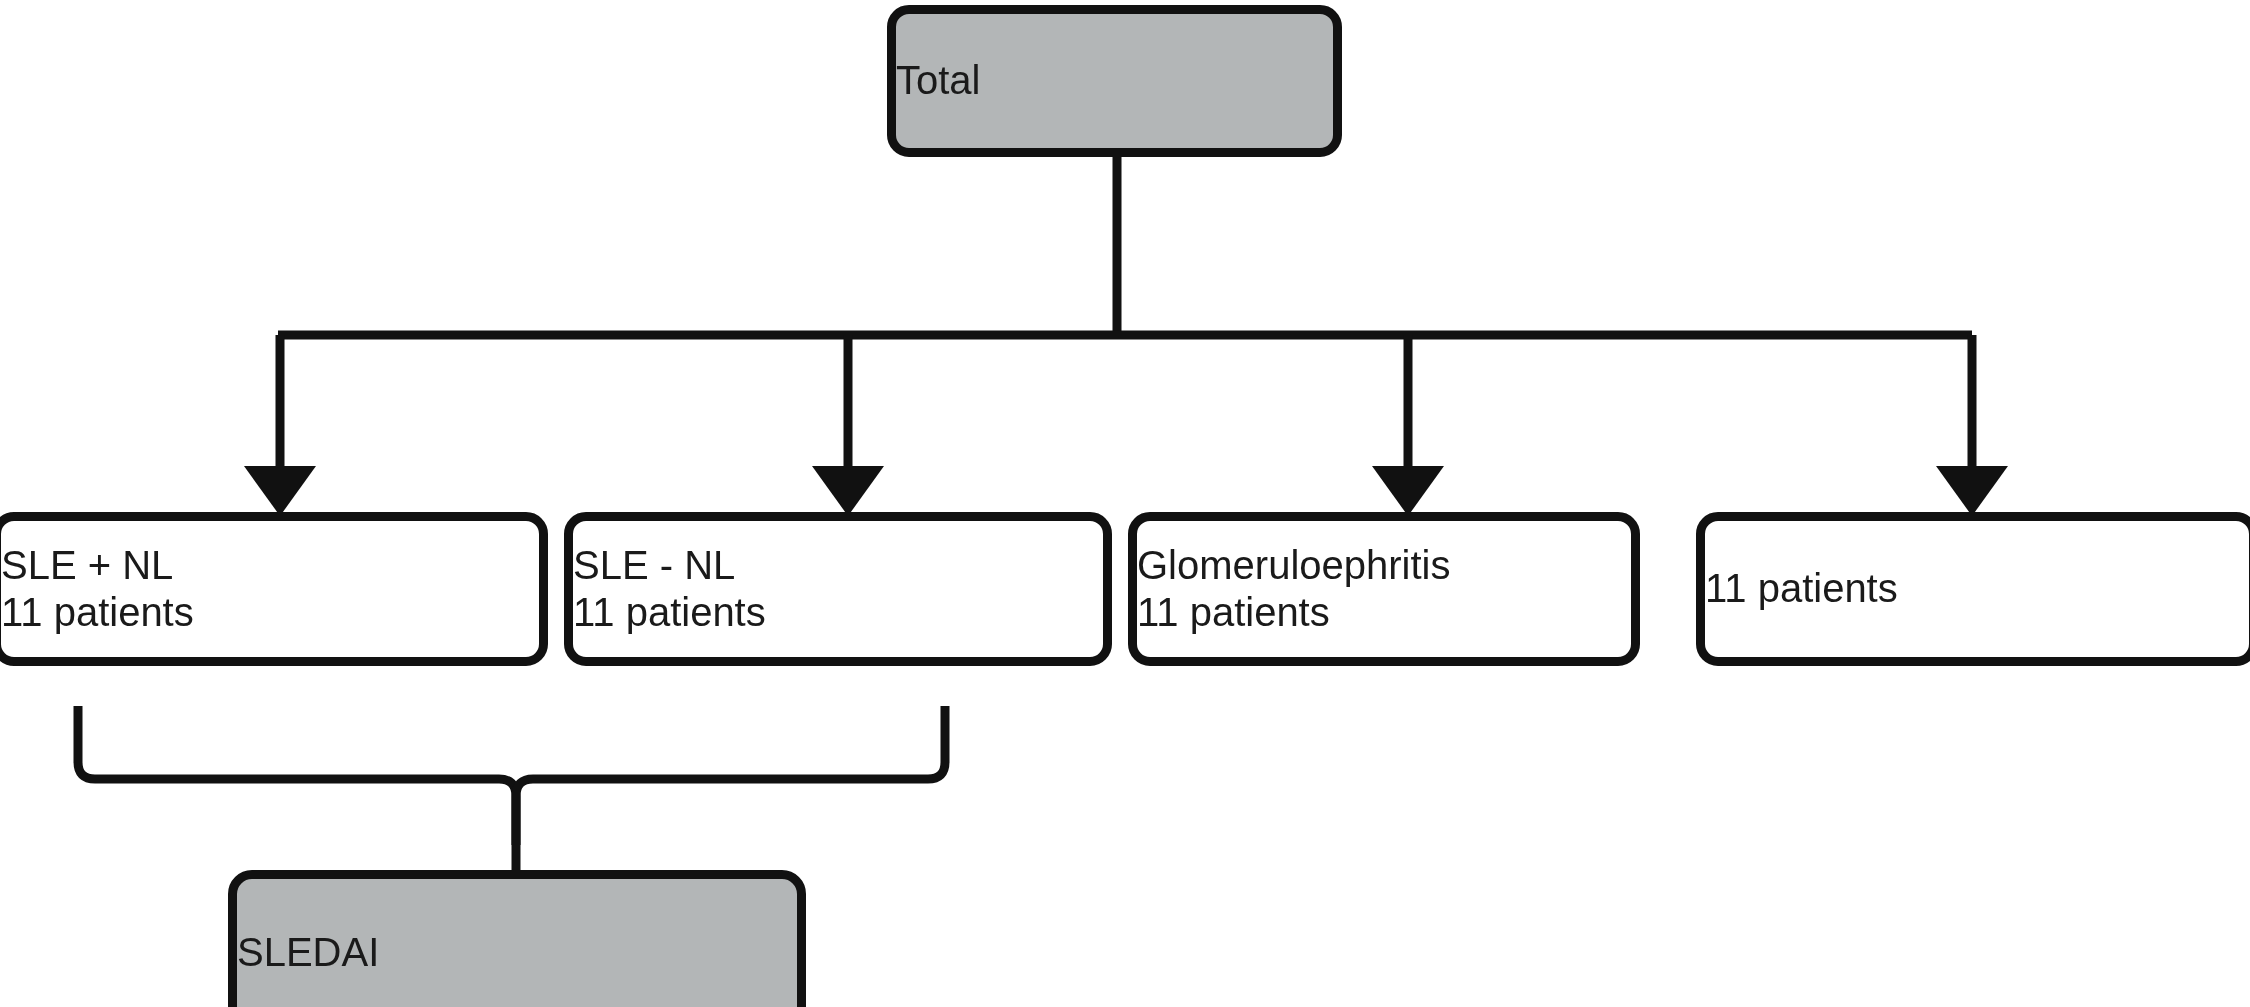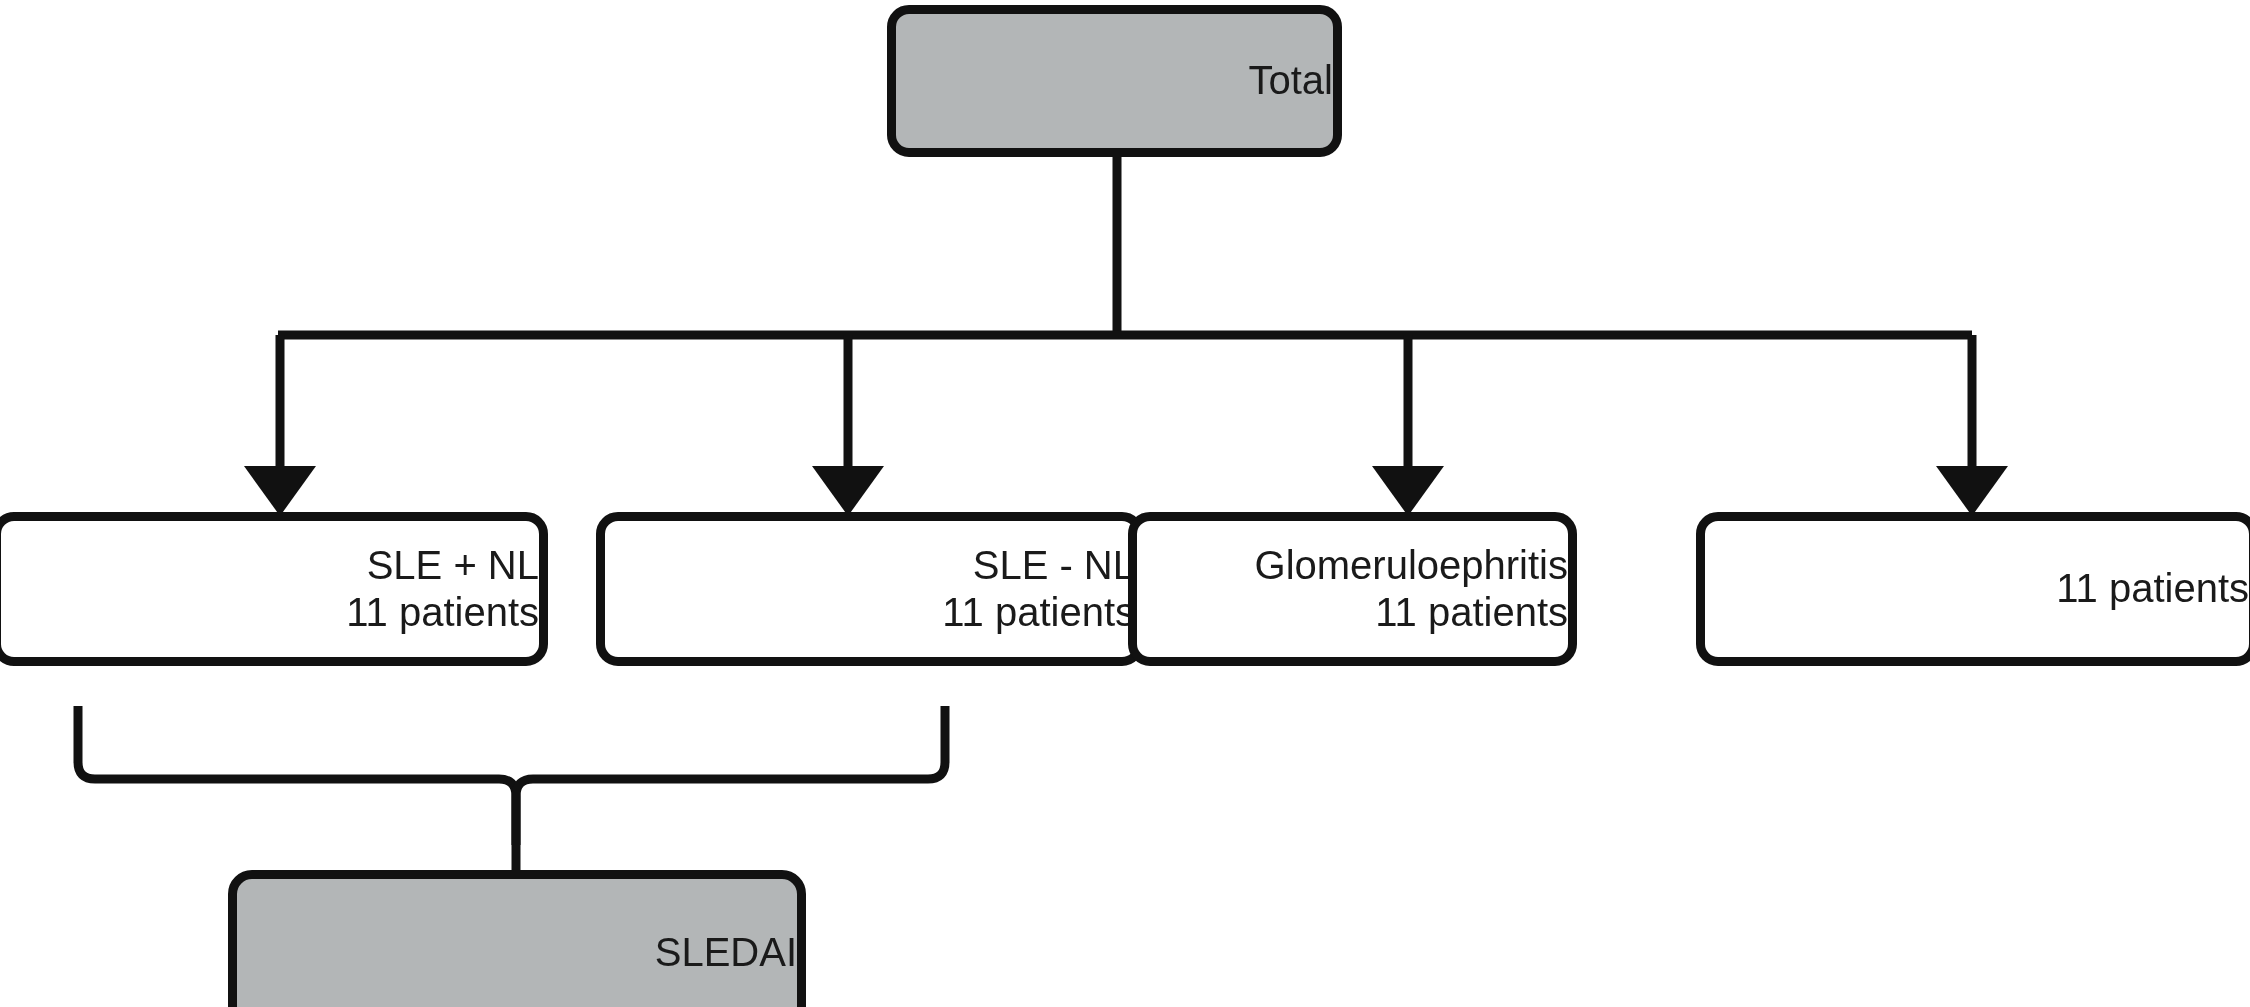--- a/index.html
+++ b/index.html
@@ -15,21 +15,21 @@
     overflow: hidden;
     font-family: "Liberation Sans", sans-serif;
   }
   .node {
     position: absolute;
     box-sizing: border-box;
     border: 9px solid #111111;
     border-radius: 22px;
     display: flex;
     flex-direction: column;
-    align-items: flex-end;
+    align-items: flex-start;
     justify-content: center;
     text-align: center;
     color: #1a1a1a;
     line-height: 1.18;
   }
   .node.filled { background: #b3b6b7; }
   .node.plain  { background: #ffffff; }
 
   .node-line { display: block; white-space: nowrap; }
 
@@ -40,22 +40,22 @@
   }
   
   #node-sledai {
     left: 228px; top: 870px; width: 578px; height: 165px;
     font-size: 40px;
     border-radius: 24px;
   }
   
   .group-node { top: 512px; height: 154px; font-size: 40px; }
   #node-sle-nl       { left: -8px;   width: 556px; }
-  #node-sle-minus-nl { left: 596px;  width: 548px; }
-  #node-gn           { left: 1128px; width: 449px; }
+  #node-sle-minus-nl { left: 564px;  width: 548px; }
+  #node-gn           { left: 1128px; width: 512px; }
   #node-healthy      { left: 1696px; width: 562px; }
 
   
   #connectors {
     position: absolute;
     left: 0; top: 0;
     width: 2250px; height: 1007px;
     pointer-events: none;
   }
 </style>

